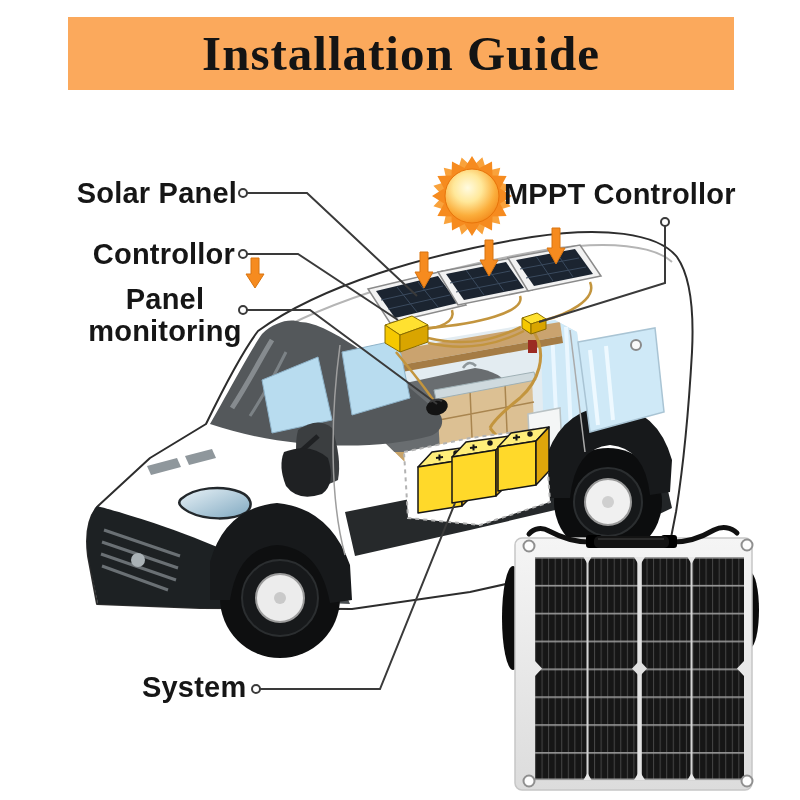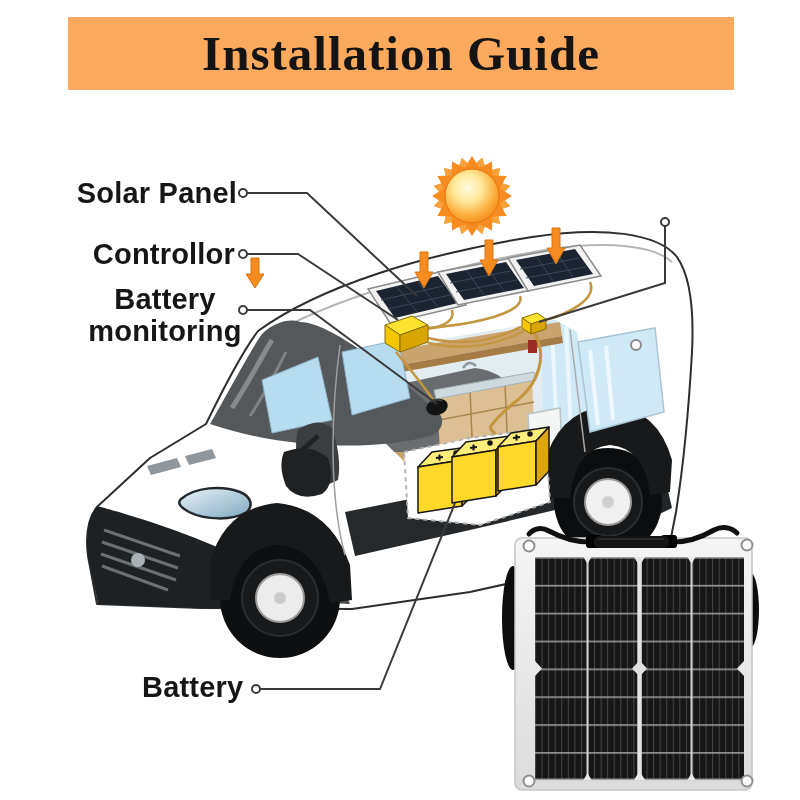--- a/index.html
+++ b/index.html
@@ -269,15 +269,16 @@
       </g>
     </g>
   </svg>
 
   <div class="banner">
     <span class="banner-title">Installation Guide</span>
   </div>
 
   <div id="label-solar" class="callout">Solar Panel</div>
   <div id="label-connector" class="callout">Controllor</div>
-  <div id="label-system" class="callout center">Battery monitoring</div>
-  <div id="label-battery" class="callout">Battery</div>
+  <div id="label-system" class="callout center">Panel monitoring</div>
+  <div id="label-mppt" class="callout">MPPT Controllor</div>
+  <div id="label-battery" class="callout">System</div>
 </div>
 
 </body></html>

